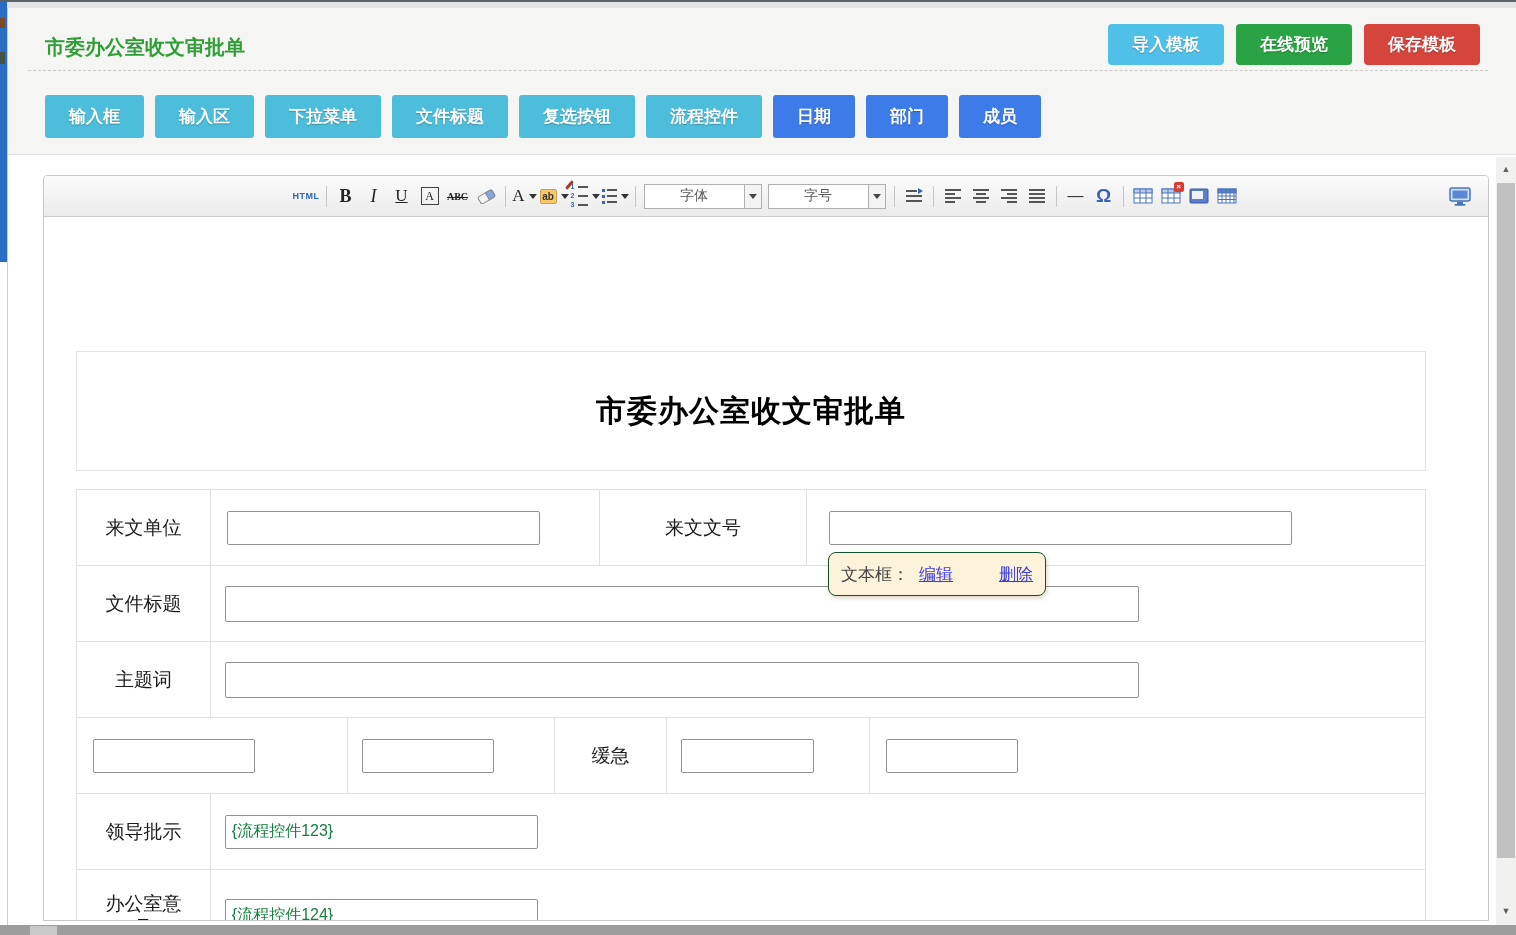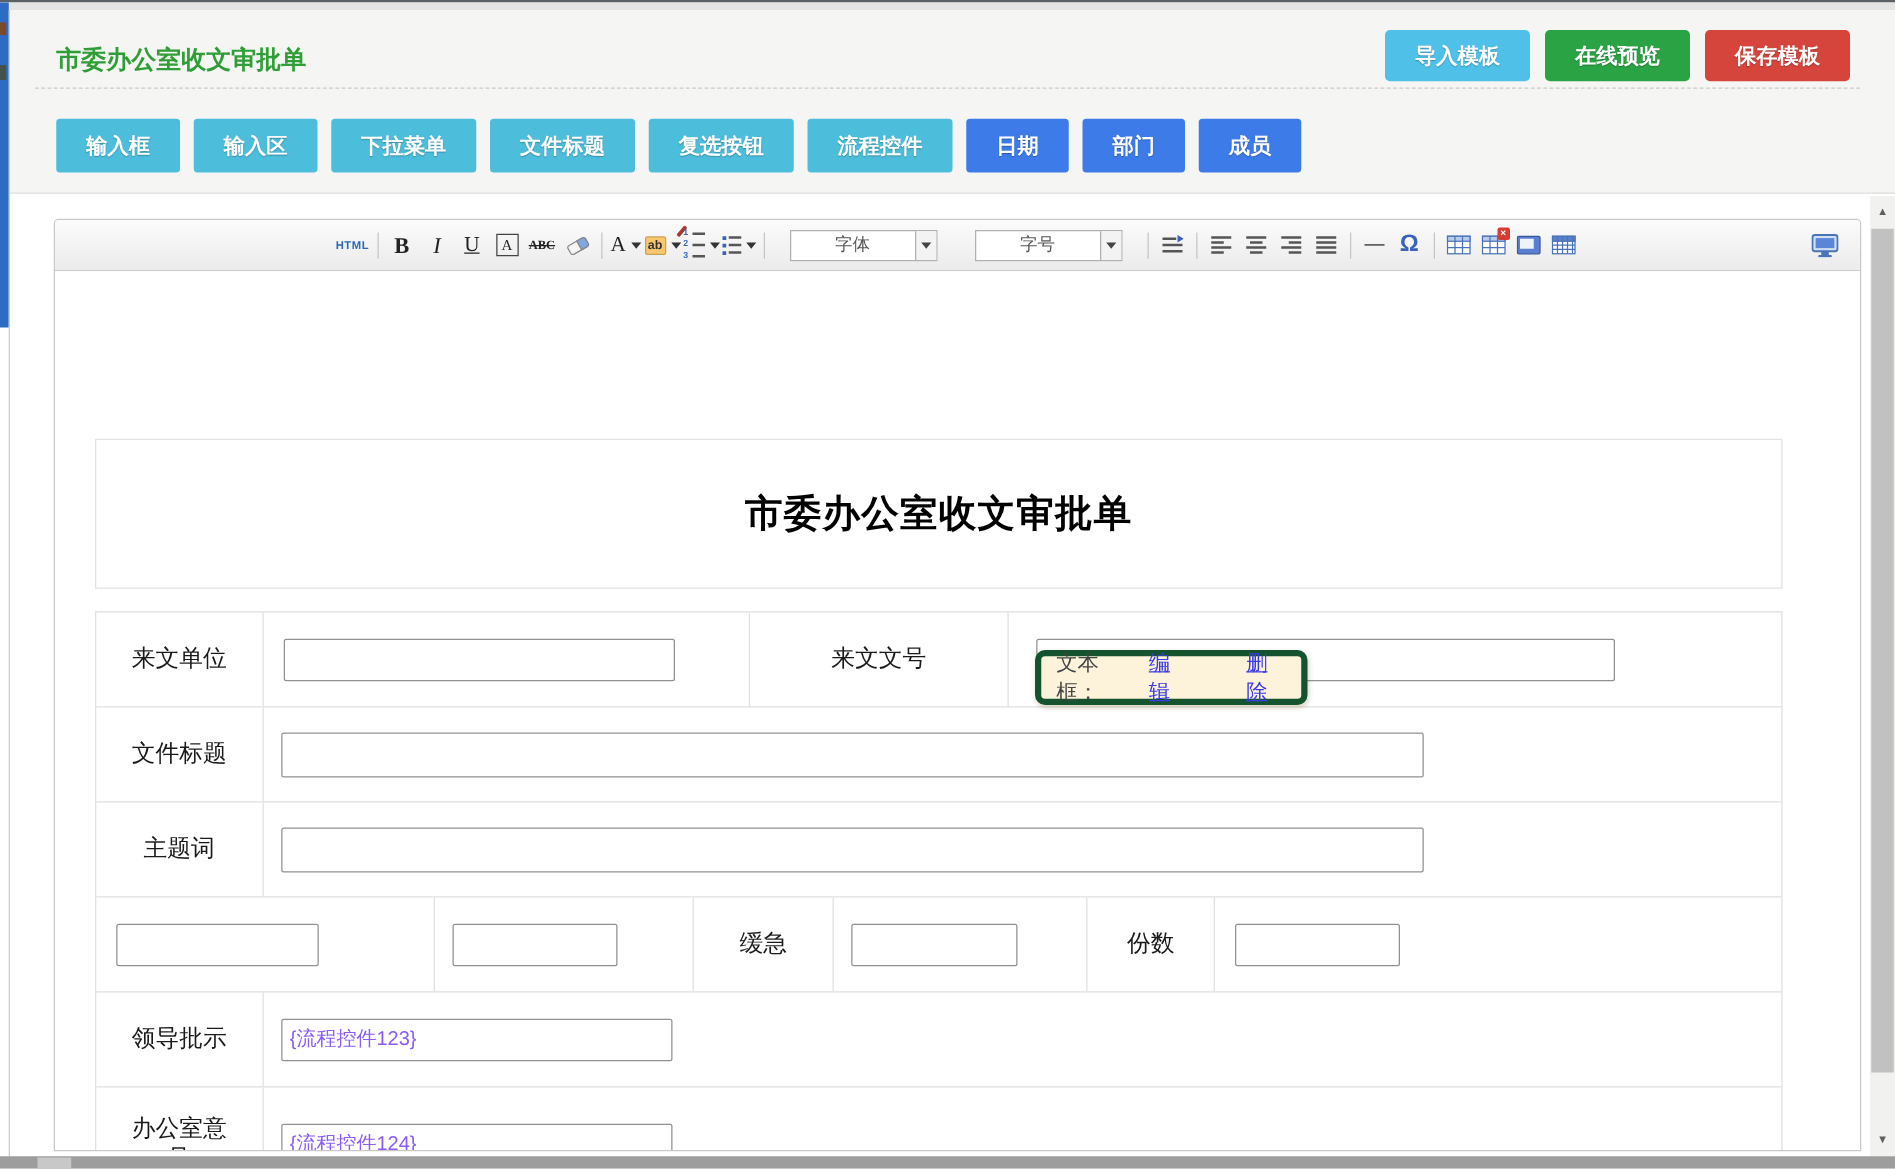--- a/index.html
+++ b/index.html
@@ -60,21 +60,21 @@
     font-size:10px; font-weight:bold; color:#333; display:flex; align-items:center; justify-content:center;
     position:relative; }
   .hl-pencil { position:absolute; right:-2px; top:-3px; width:3px; height:10px; background:#a33c2a;
     transform:rotate(40deg); border-radius:1px; }
   .list-icon { display:flex; flex-direction:column; gap:3px; }
   .list-row { display:flex; align-items:center; gap:2px; }
   .list-num { font-size:7px; line-height:6px; color:#3a62b8; font-weight:bold; width:5px; }
   .list-dot { width:3px; height:3px; background:#3a62b8; }
   .list-bar { width:10px; height:2px; background:#555; }
   .tb-select { width:118px; height:25px; background:#fff; border:1px solid #b0b0b0; display:flex;
-    align-items:center; margin:0 15px; cursor:pointer; }
+    align-items:center; margin:0 3px; cursor:pointer; }
   .tb-select .sel-text { flex:1; text-align:center; font-size:14px; color:#555; }
   .tb-select .sel-btn { width:17px; height:100%; border-left:1px solid #b0b0b0;
     display:flex; align-items:center; justify-content:center; background:#f3f3f3; }
   .sel-caret { width:0; height:0; border-left:4px solid transparent; border-right:4px solid transparent;
     border-top:5px solid #444; }
   .badge-x { position:absolute; right:0px; top:-1px; width:10px; height:10px; background:#d83b30;
     border-radius:2px; color:#fff; font-size:8px; line-height:10px; text-align:center; font-weight:bold; }
   .tb-fullscreen { position:absolute; right:14px; top:7px; }
 
   
@@ -83,26 +83,26 @@
     border:1px solid #e3e3e3; display:flex; align-items:center; justify-content:center; }
   .doc-title { font-size:30px; font-weight:bold; color:#000; letter-spacing:1px; }
   .form-table { position:absolute; left:32px; top:272px; width:1350px; border:1px solid #e0e0e0; }
   .frow { display:flex; border-top:1px solid #e0e0e0; }
   .frow:first-child { border-top:none; }
   .fcell { display:flex; align-items:center; border-left:1px solid #e0e0e0; }
   .fcell:first-child { border-left:none; }
   .fcell.label { justify-content:center; }
   .flabel { font-size:19px; color:#1a1a1a; text-align:center; max-width:86px; line-height:24px; }
   .finput { height:34px; border:1px solid #919191; border-radius:2px; background:#fff;
-    font-size:16px; color:#8b5cf6; padding:0 6px; font-family:inherit; }
+    font-size:16px; color:#15803d; padding:0 6px; font-family:inherit; }
   .finput.tall { height:36px; }
 
   
-  .tooltip { position:absolute; left:828px; top:520px; width:218px; height:44px;
-    background:#fdf3da; border:5px solid #14532d; border-radius:8px;
+  .tooltip { position:absolute; left:828px; top:552px; width:218px; height:44px;
+    background:#fdf3da; border:1px solid #14532d; border-radius:8px;
     box-shadow:1px 2px 4px rgba(120,90,30,.25); display:flex; align-items:center;
     padding:0 12px; z-index:50; }
   .tooltip-label { font-size:17px; color:#444; }
   .tooltip a { font-size:17px; color:#3a3ae8; text-decoration:underline; cursor:pointer; }
   .tt-edit { margin-left:10px;font-family:Liberation Mono, monospace; }
   .tt-delete { margin-left:46px; }
 
   
   .scrollbar { position:absolute; left:1496px; top:157px; width:20px; height:768px; background:#f1f1f0; }
   .sb-arrow { position:absolute; left:0; width:20px; height:20px; display:flex; align-items:center;
@@ -386,23 +386,20 @@
           </div>
           <div class="fcell" style="width:207px">
             <input class="finput" style="width: 132px; margin-left: 14px;" type="text" value="">
           </div>
           <div class="fcell label" style="width:112px">
             <span class="flabel">缓急</span>
           </div>
           <div class="fcell" style="width:203px">
             <input class="finput" style="width: 133px; margin-left: 14px;" type="text" value="">
           </div>
-          <div class="fcell label" style="width:102px">
-            <span class="flabel">份数</span>
-          </div>
           <div class="fcell" style="width:203px">
             <input class="finput" style="width: 132px; margin-left: 16px;" type="text" value="">
           </div>
         </div>
 
         <div class="frow" style="height:76px">
           <div class="fcell label" style="width:133px">
             <span class="flabel">领导批示</span>
           </div>
           <div class="fcell" style="width:1217px">

